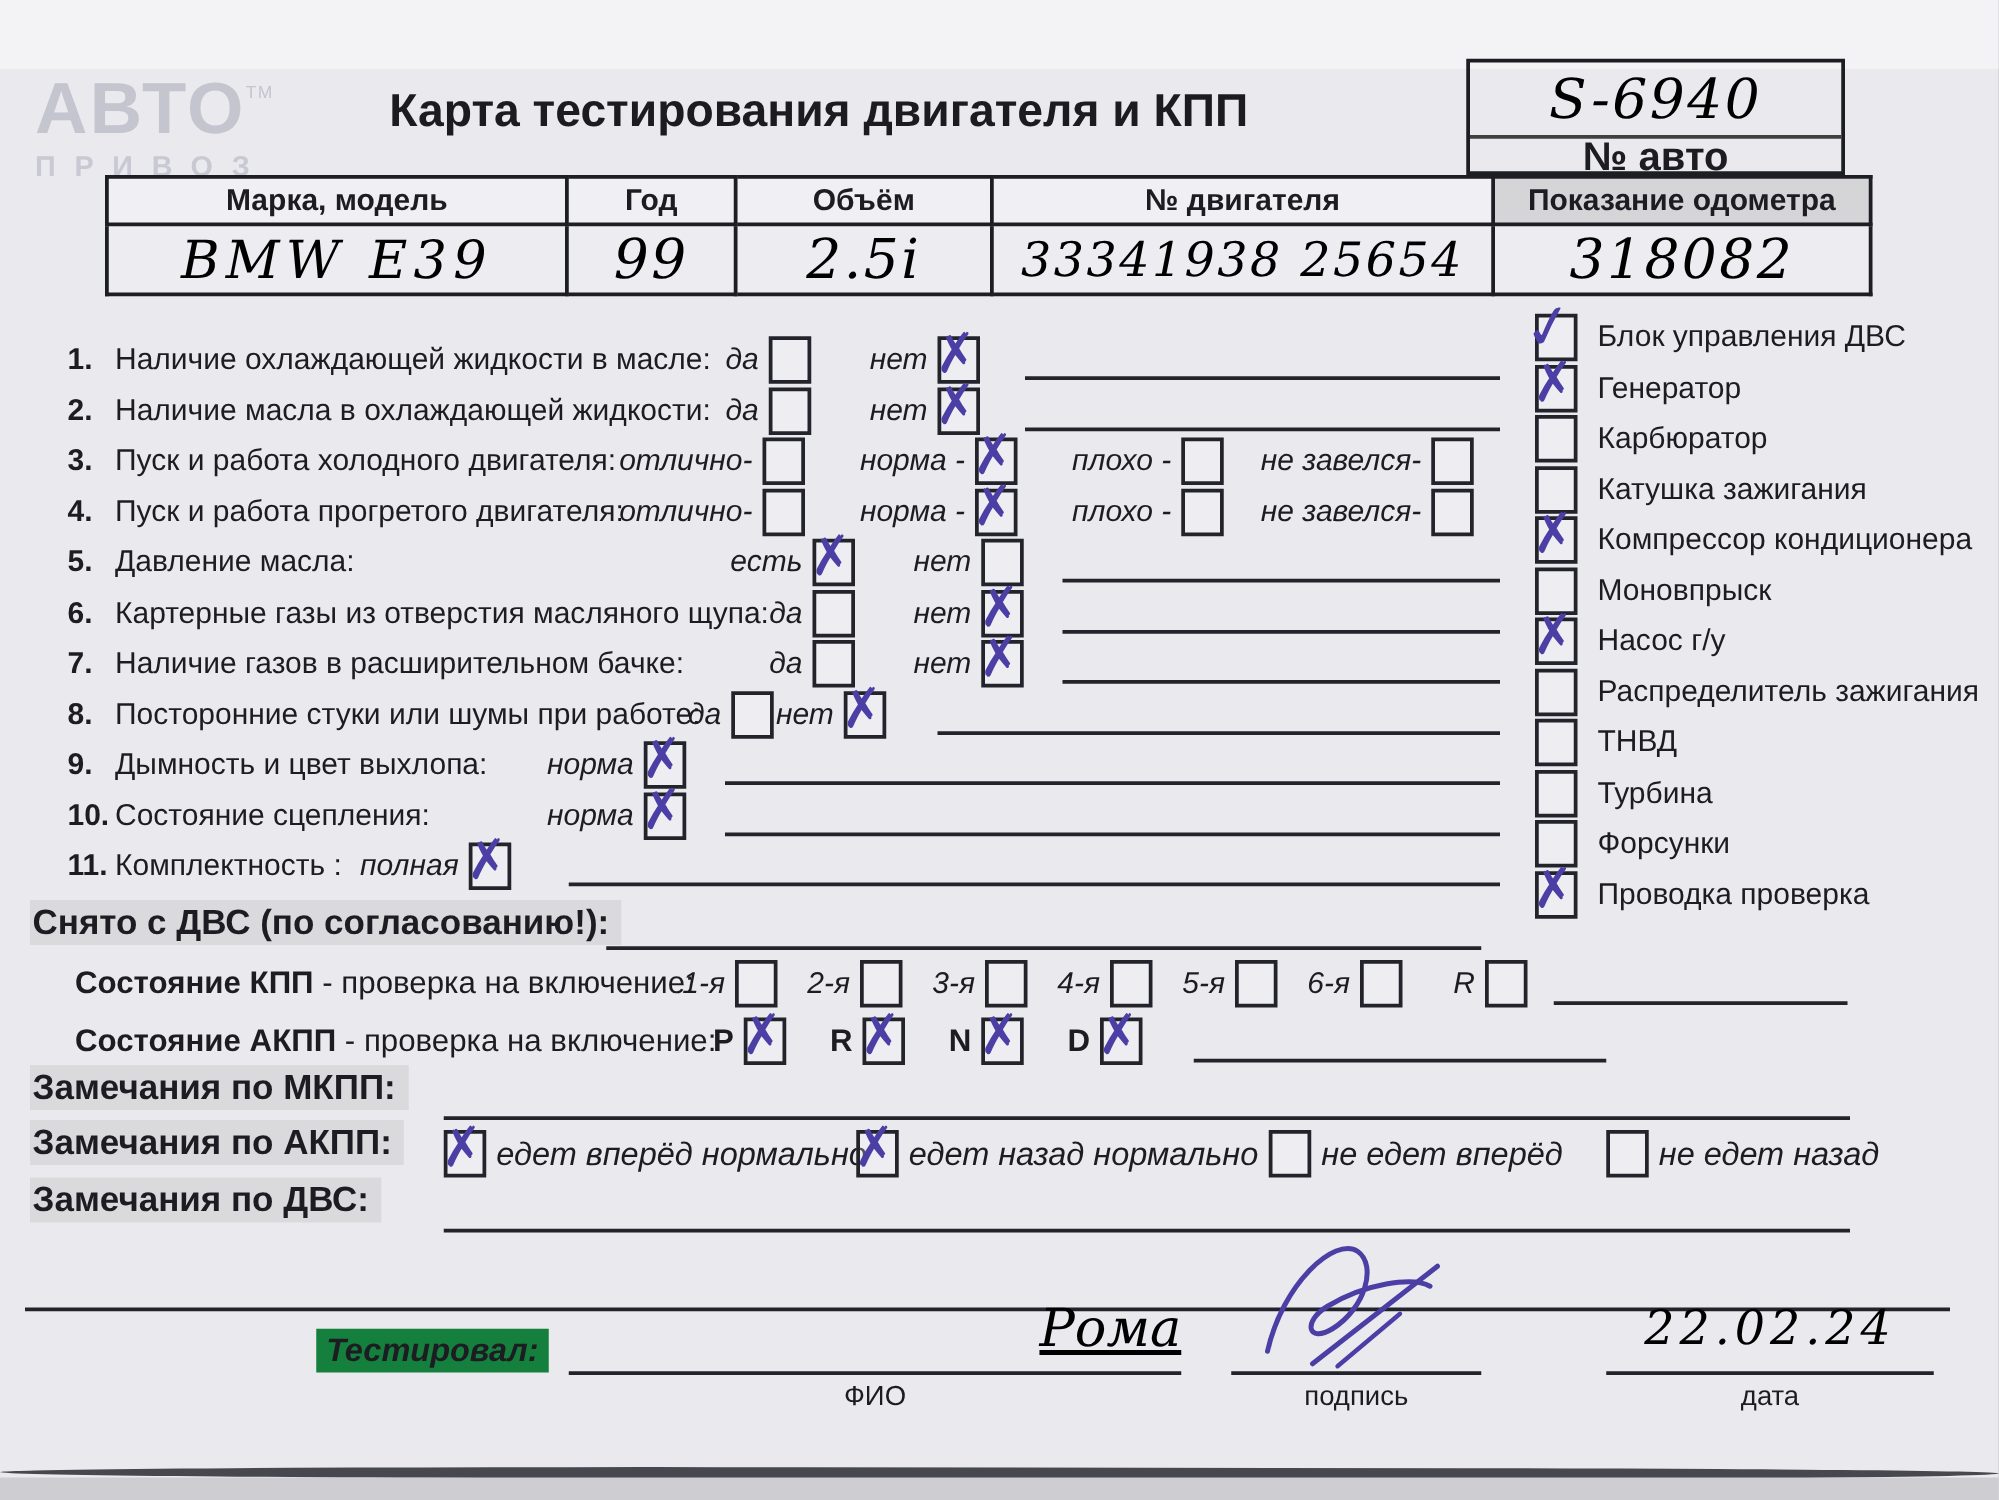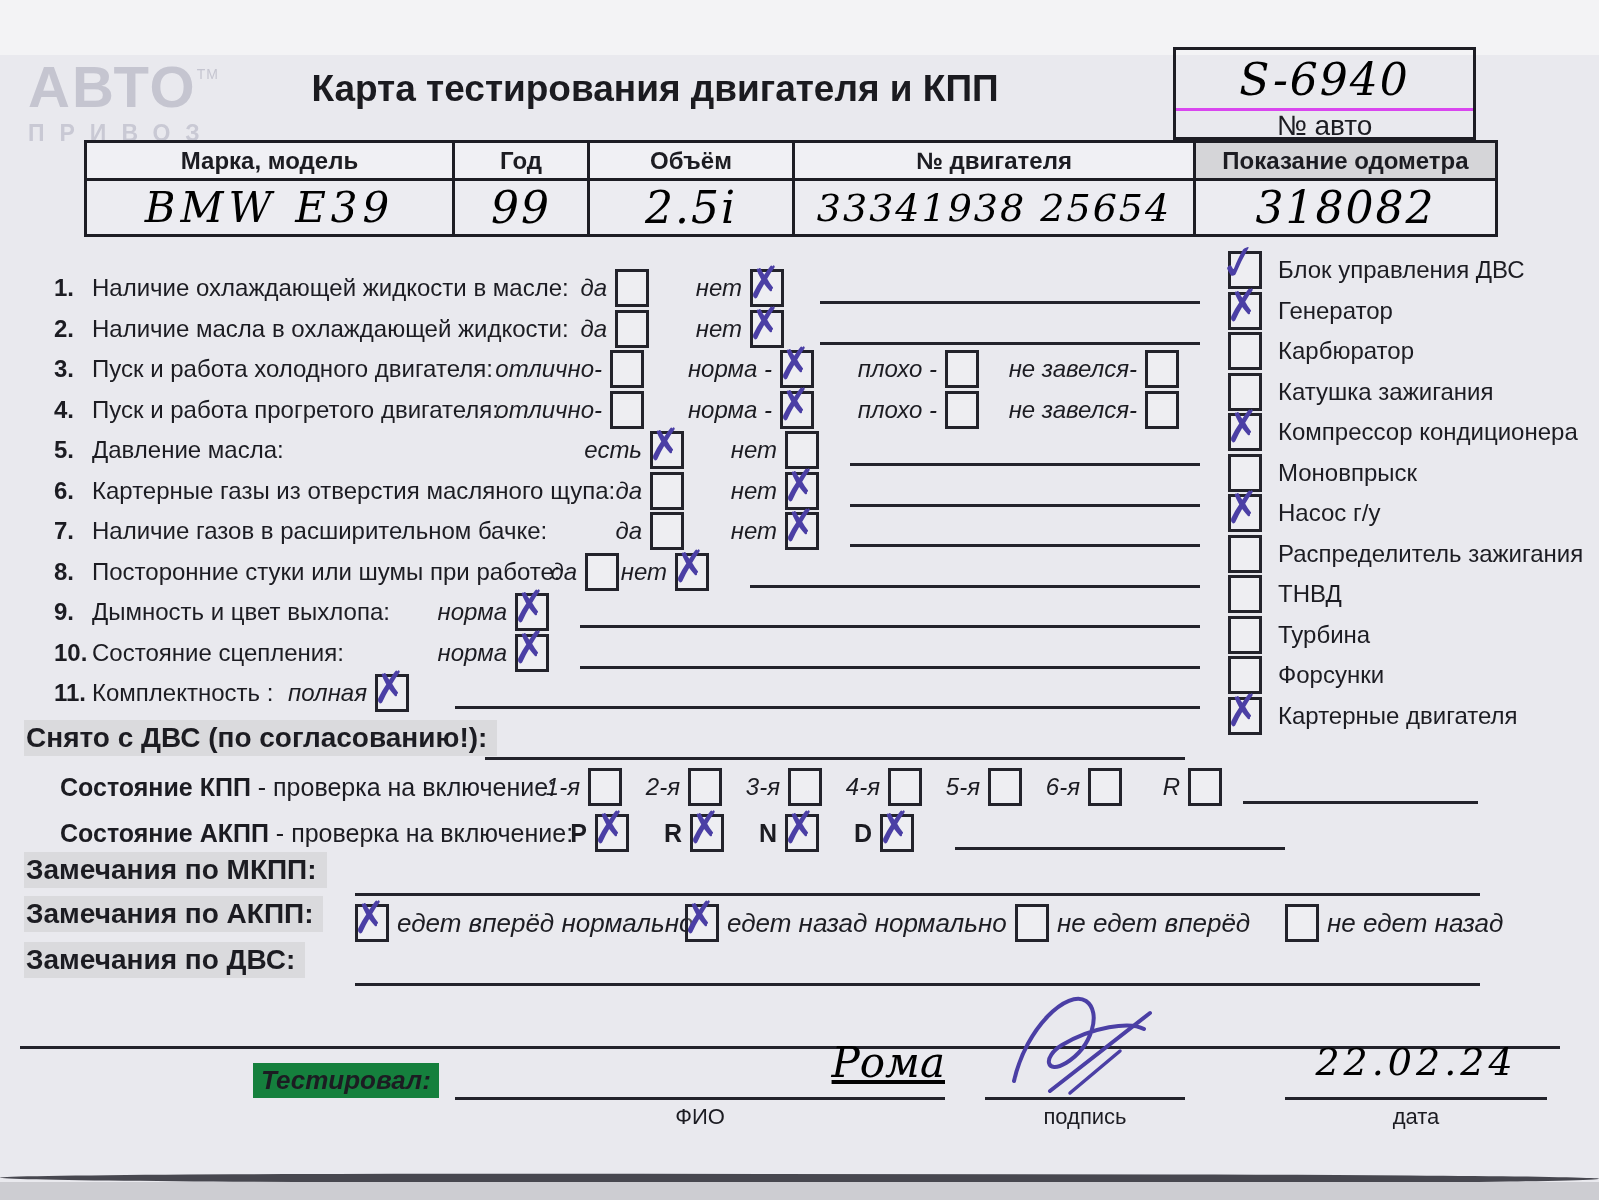--- a/index.html
+++ b/index.html
@@ -16,22 +16,22 @@
               font-family:"Liberation Sans",sans-serif;}
   .logo-tm{font-size:14px;color:#c5c5d0;vertical-align:28px;letter-spacing:1px;}
   .logo-line2{margin-top:6px;font-size:23px;letter-spacing:15px;color:#c9c9d4;font-weight:bold;}
 
   .title{position:absolute;left:240px;top:68px;width:830px;text-align:center;margin:0;
          font-size:37px;font-weight:bold;color:#1b1b20;}
 
   
   .car-box{position:absolute;left:1173px;top:47px;width:297px;height:87px;border:3px solid #1d1d24;}
   .car-num{height:58px;display:flex;align-items:center;justify-content:center;}
-  .car-label{height:29px;border-top:3px solid #d946ef;display:flex;align-items:center;
-             justify-content:center;font-weight:normal;font-size:28px;}
+  .car-label{height:29px;border-top:3px solid #404040;display:flex;align-items:center;
+             justify-content:center;font-weight:bold;font-size:32px;}
 
   
   .vtable{position:absolute;left:84px;top:140px;width:1392px;border:3px solid #1d1d24;
           border-collapse:collapse;table-layout:fixed;}
   .vtable td{border:3px solid #1d1d24;text-align:center;vertical-align:middle;overflow:hidden;}
   .vh{height:33px;font-weight:bold;font-size:24px;background:#f0f0f4;}
   .vh.last{background:#d5d5d8;}
   .vv{height:48px;background:#ececf1;}
   .c0{width:363px}.c1{width:130px}.c2{width:200px}.c3{width:396px}.c4{width:297px}
 
@@ -367,21 +367,21 @@
           <span class="comp-label">Турбина</span>
         </div>
         <div class="comp-item">
           <span class="box"></span>
           <span class="comp-label">Форсунки</span>
         </div>
         <div class="comp-item">
           <span class="box">
             <span class="mk">✗</span>
           </span>
-          <span class="comp-label">Картерные двигателя</span>
+          <span class="comp-label">Проводка проверка</span>
         </div>
       </div>
   </div>
 
   <div class="snato">
     <span class="snato-label">Снято с ДВС (по согласованию!):</span>
     <span class="wline"></span>
   </div>
 
   <div class="kpp-row" id="kpp-row">

